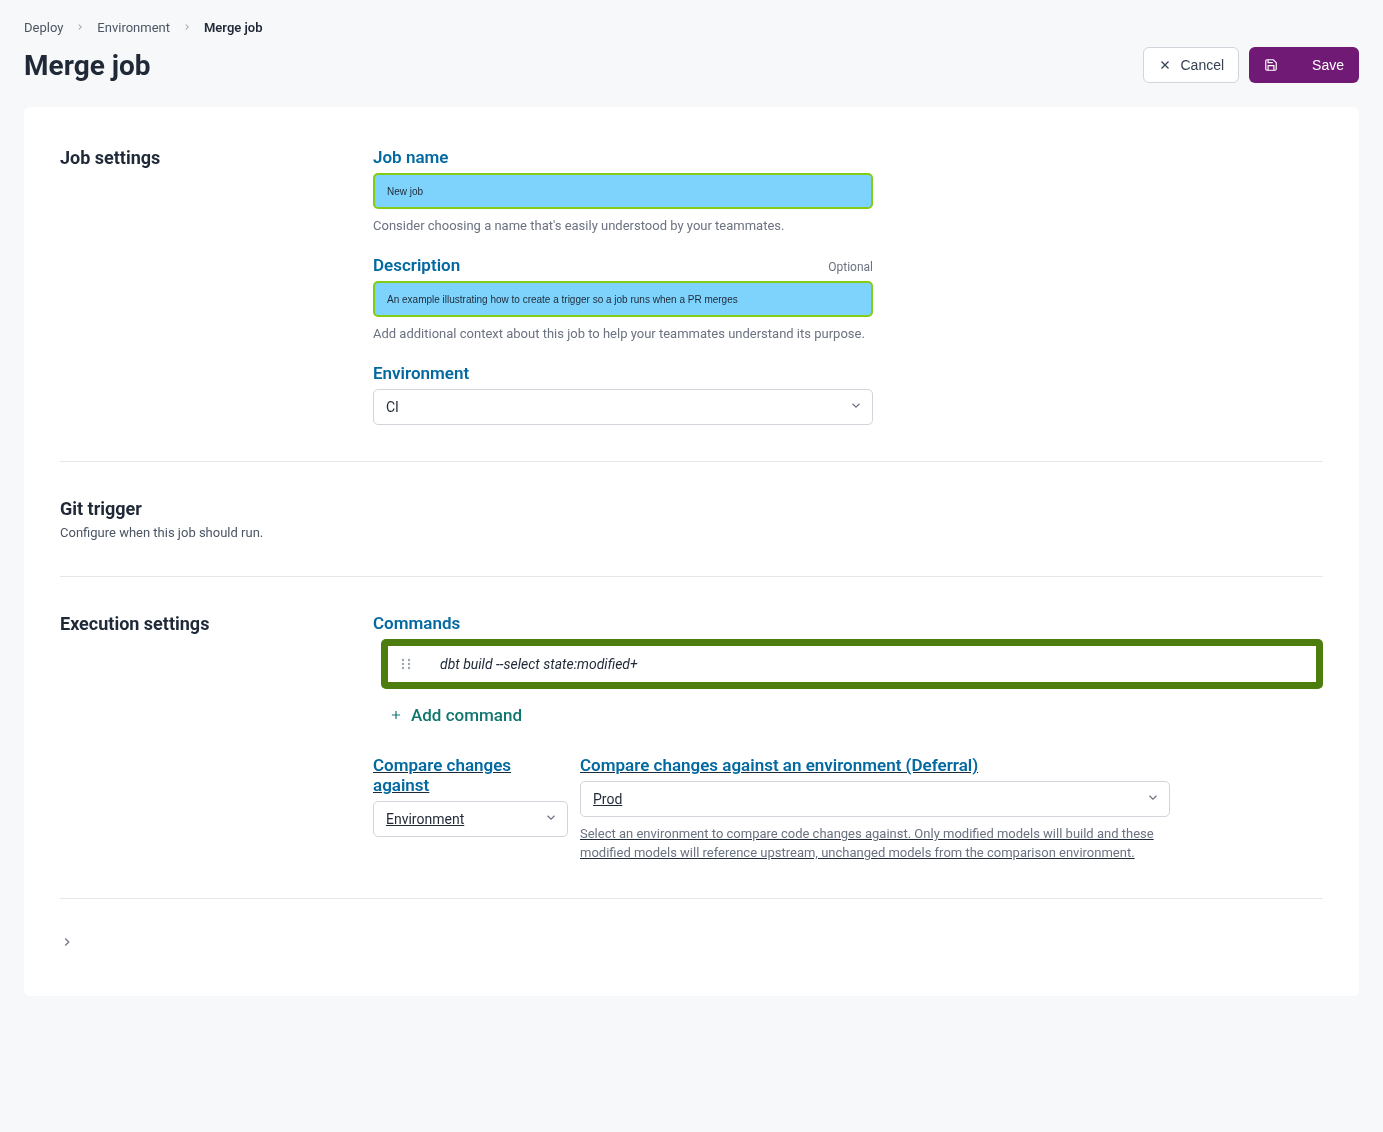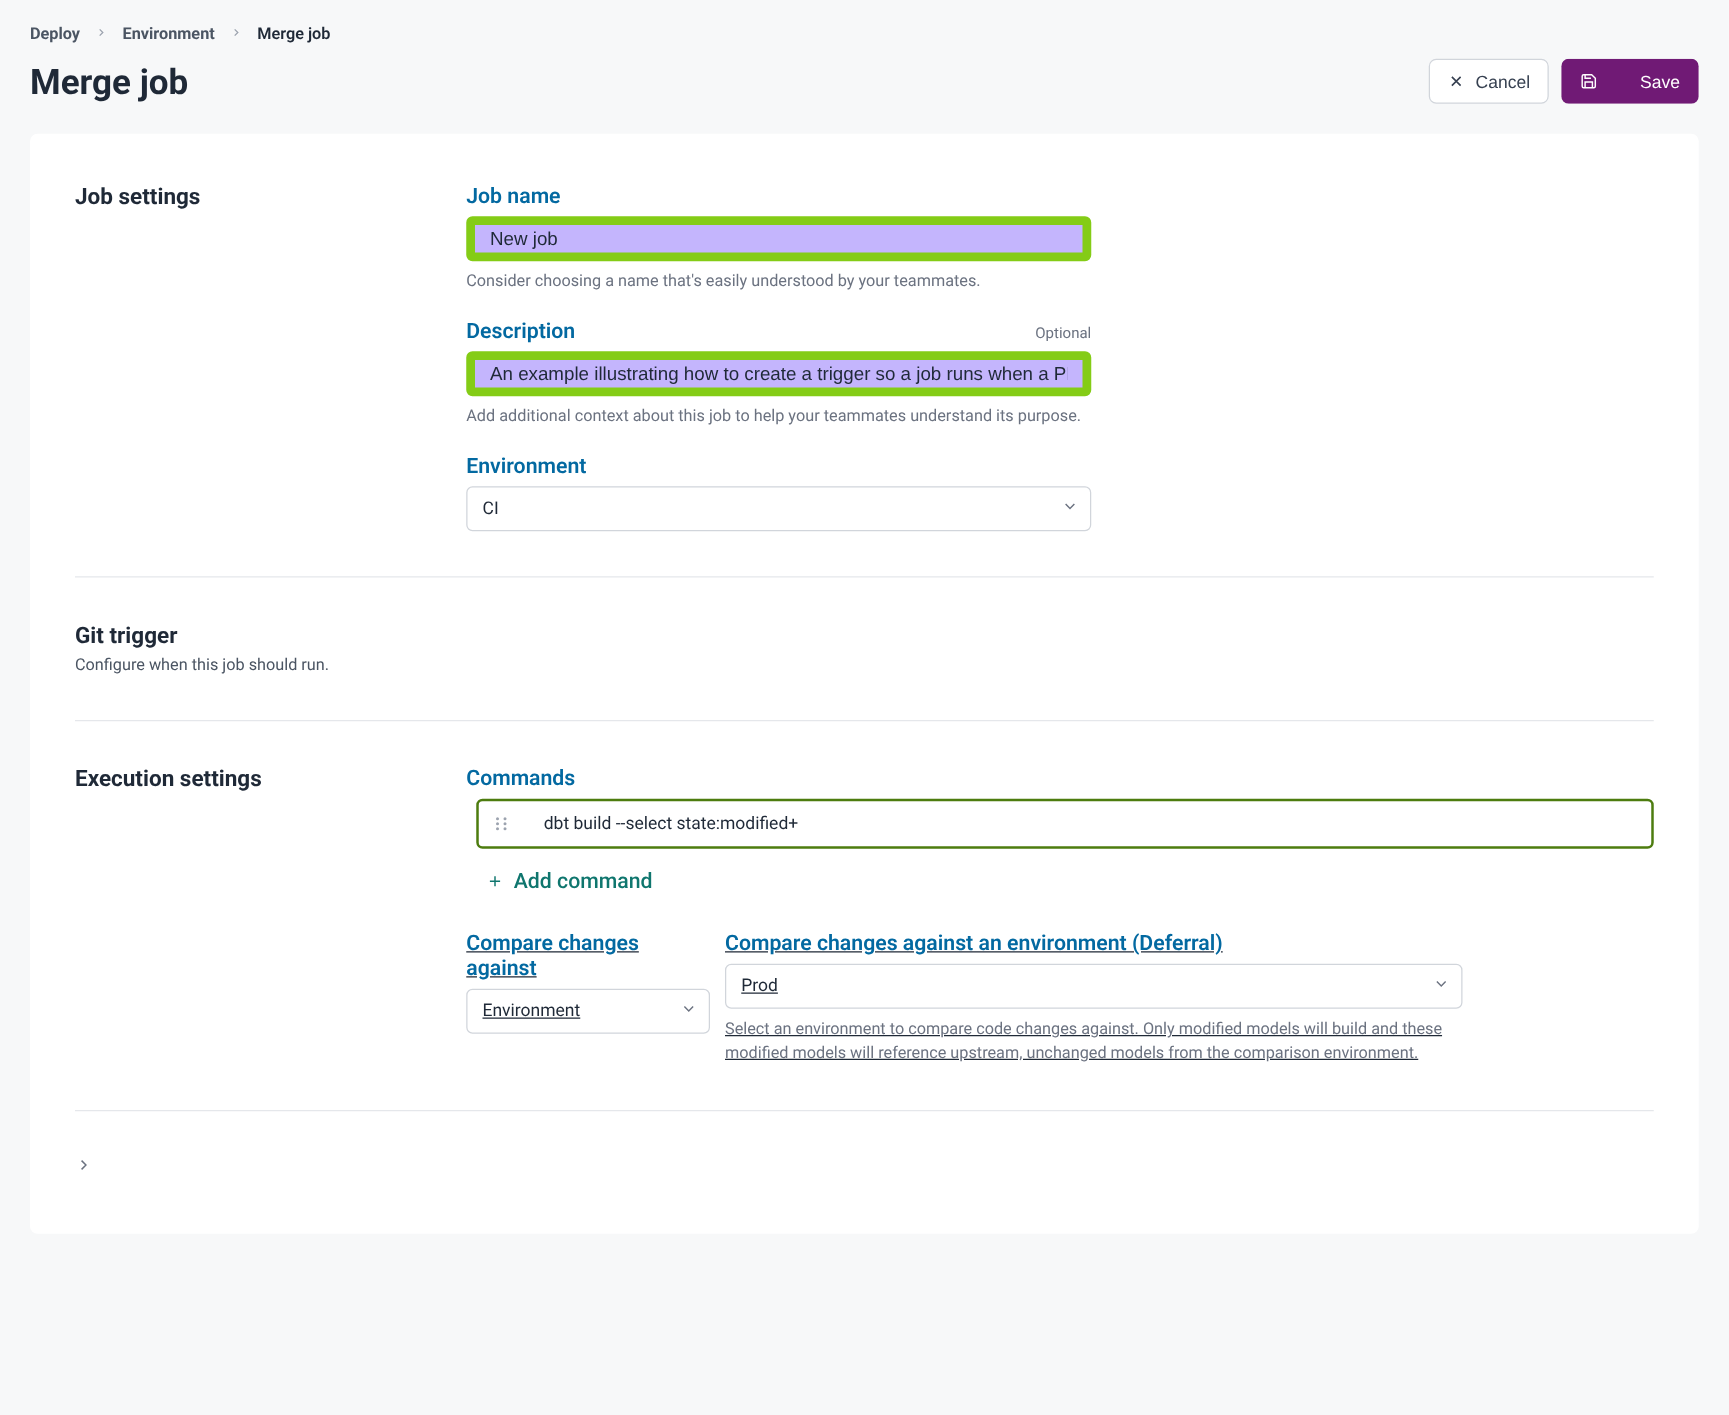--- a/index.html
+++ b/index.html
@@ -20,21 +20,21 @@
     .breadcrumb {
       display: flex;
       align-items: center;
       gap: 12px;
       font-size: 13px;
       color: #6b7280;
       margin-bottom: 12px;
     }
     .breadcrumb-link {
       color: #4b5563;
-      font-weight: 700;
+      font-weight: 400;
       cursor: pointer;
     }
     .breadcrumb-current {
       color: #1f2937;
       font-weight: 600;
     }
     .breadcrumb-sep {
       color: #9ca3af;
     }
     .header-row {
@@ -126,25 +126,25 @@
       color: #0369a1;
     }
     .field-opt {
       font-size: 12px;
       color: #6b7280;
     }
     .text-input {
       width: 100%;
       height: 36px;
       padding: 0 12px;
-      border: 7px solid #84cc16;
+      border: 2px solid #84cc16;
       border-radius: 5px;
-      font-size: 15px;
-      color: #1f2937;
-      background: #c4b5fd;
+      font-size: 10px;
+      color: #1f2937;
+      background: #7dd3fc;
     }
     .field-help {
       font-size: 13px;
       color: #6b7280;
       margin-top: 8px;
       line-height: 1.4;
     }
 
     .select {
       position: relative;
@@ -206,26 +206,27 @@
     }
     .toggle-desc {
       font-size: 13px;
       color: #4b5563;
     }
 
     .command-item {
       display: flex;
       align-items: center;
       gap: 10px;
-      border: 2px solid #4d7c0f;
+      border: 7px solid #4d7c0f;
       border-radius: 5px;
       padding: 10px 12px;
       background: #fff;
       margin-bottom: 10px;
       margin-left: 8px;
+      font-style: italic;
     }
     .drag-handle {
       color: #9ca3af;
       cursor: grab;
       display: inline-flex;
     }
     .command-text {
       font-size: 14px;
       color: #1f2937;
     }

